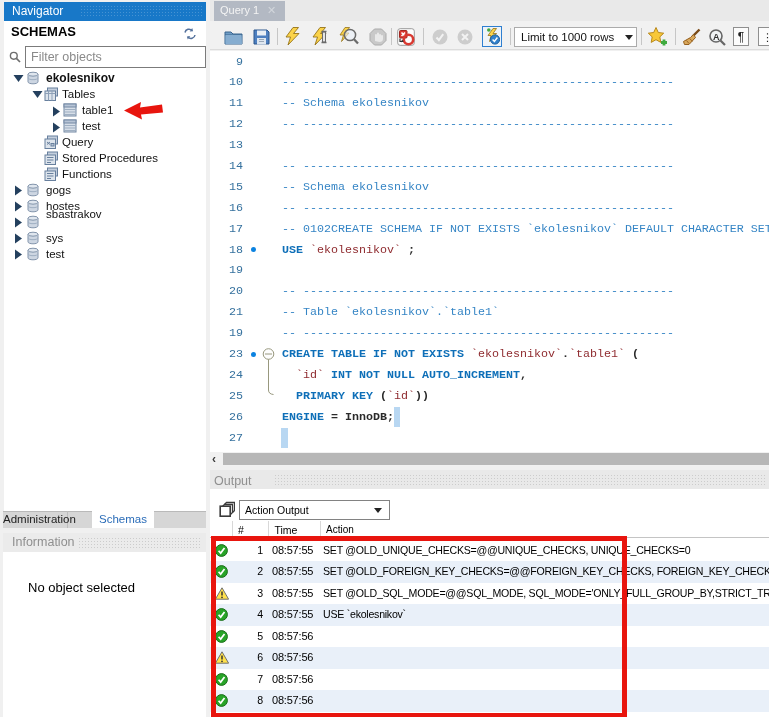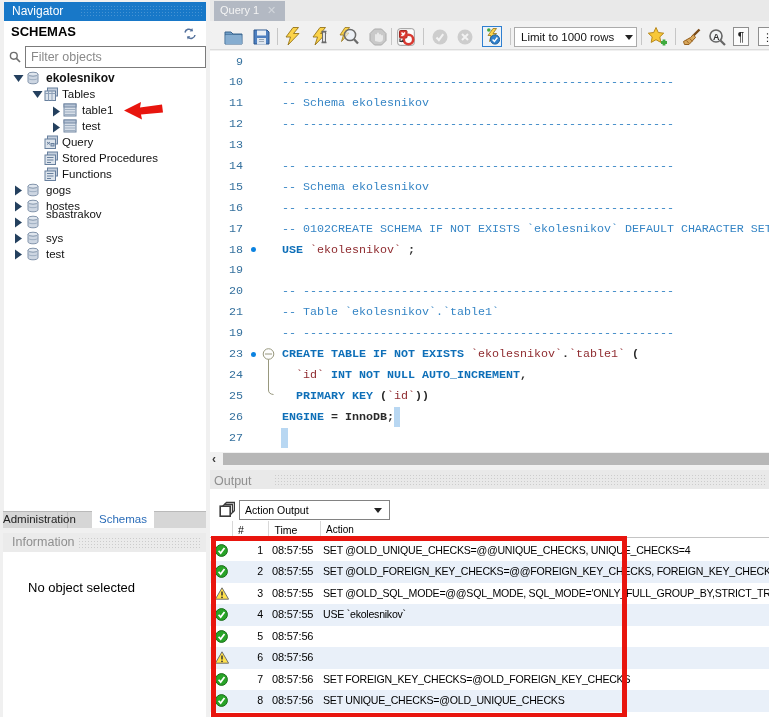--- a/index.html
+++ b/index.html
@@ -305,21 +305,21 @@
 <div class="abs" style="left:274.5px;top:524px;font-size:10.5px;color:#000">Time</div>
 <div class="abs" style="left:326px;top:524px;font-size:10px;color:#000">Action</div>
 <div class="abs" style="left:210px;top:537px;width:559px;height:1px;background:#c4c4c4"></div>
 <div class="orow" style="top:539.5px;background:#fff">
     <svg style="position:absolute;left:5px;top:4px" width="13" height="13" viewBox="0 0 13 13">
       <circle cx="6.5" cy="6.5" r="5.9" fill="#28a428" stroke="#1b6e1b"></circle>
       <path d="M3.6 6.7 l2.1 2.4 3.8-5" fill="none" stroke="#fff" stroke-width="1.7"></path>
     </svg>
     <span class="num">1</span>
     <span class="tim">08:57:55</span>
-    <span class="act">SET @OLD_UNIQUE_CHECKS=@@UNIQUE_CHECKS, UNIQUE_CHECKS=4</span>
+    <span class="act">SET @OLD_UNIQUE_CHECKS=@@UNIQUE_CHECKS, UNIQUE_CHECKS=0</span>
   </div>
 <div class="orow" style="top:561px;background:#e9f0f9">
     <svg style="position:absolute;left:5px;top:4px" width="13" height="13" viewBox="0 0 13 13">
       <circle cx="6.5" cy="6.5" r="5.9" fill="#28a428" stroke="#1b6e1b"></circle>
       <path d="M3.6 6.7 l2.1 2.4 3.8-5" fill="none" stroke="#fff" stroke-width="1.7"></path>
     </svg>
     <span class="num">2</span>
     <span class="tim">08:57:55</span>
     <span class="act">SET @OLD_FOREIGN_KEY_CHECKS=@@FOREIGN_KEY_CHECKS, FOREIGN_KEY_CHECKS=0</span>
   </div>
@@ -359,25 +359,23 @@
     <span class="num">6</span>
     <span class="tim">08:57:56</span>
   </div>
 <div class="orow" style="top:668.5px;background:#fff">
     <svg style="position:absolute;left:5px;top:4px" width="13" height="13" viewBox="0 0 13 13">
       <circle cx="6.5" cy="6.5" r="5.9" fill="#28a428" stroke="#1b6e1b"></circle>
       <path d="M3.6 6.7 l2.1 2.4 3.8-5" fill="none" stroke="#fff" stroke-width="1.7"></path>
     </svg>
     <span class="num">7</span>
     <span class="tim">08:57:56</span>
-    <span class="act">SET FOREIGN_KEY_CHECKS=@OLD_FOREIGN_KEY_CHECKS</span>
   </div>
 <div class="orow" style="top:690px;background:#e9f0f9">
     <svg style="position:absolute;left:5px;top:4px" width="13" height="13" viewBox="0 0 13 13">
       <circle cx="6.5" cy="6.5" r="5.9" fill="#28a428" stroke="#1b6e1b"></circle>
       <path d="M3.6 6.7 l2.1 2.4 3.8-5" fill="none" stroke="#fff" stroke-width="1.7"></path>
     </svg>
     <span class="num">8</span>
     <span class="tim">08:57:56</span>
-    <span class="act">SET UNIQUE_CHECKS=@OLD_UNIQUE_CHECKS</span>
   </div>
 
 <div class="abs" style="left:211px;top:536px;width:416px;height:182px;border:5px solid #e8150e"></div>
 
 </body></html>

